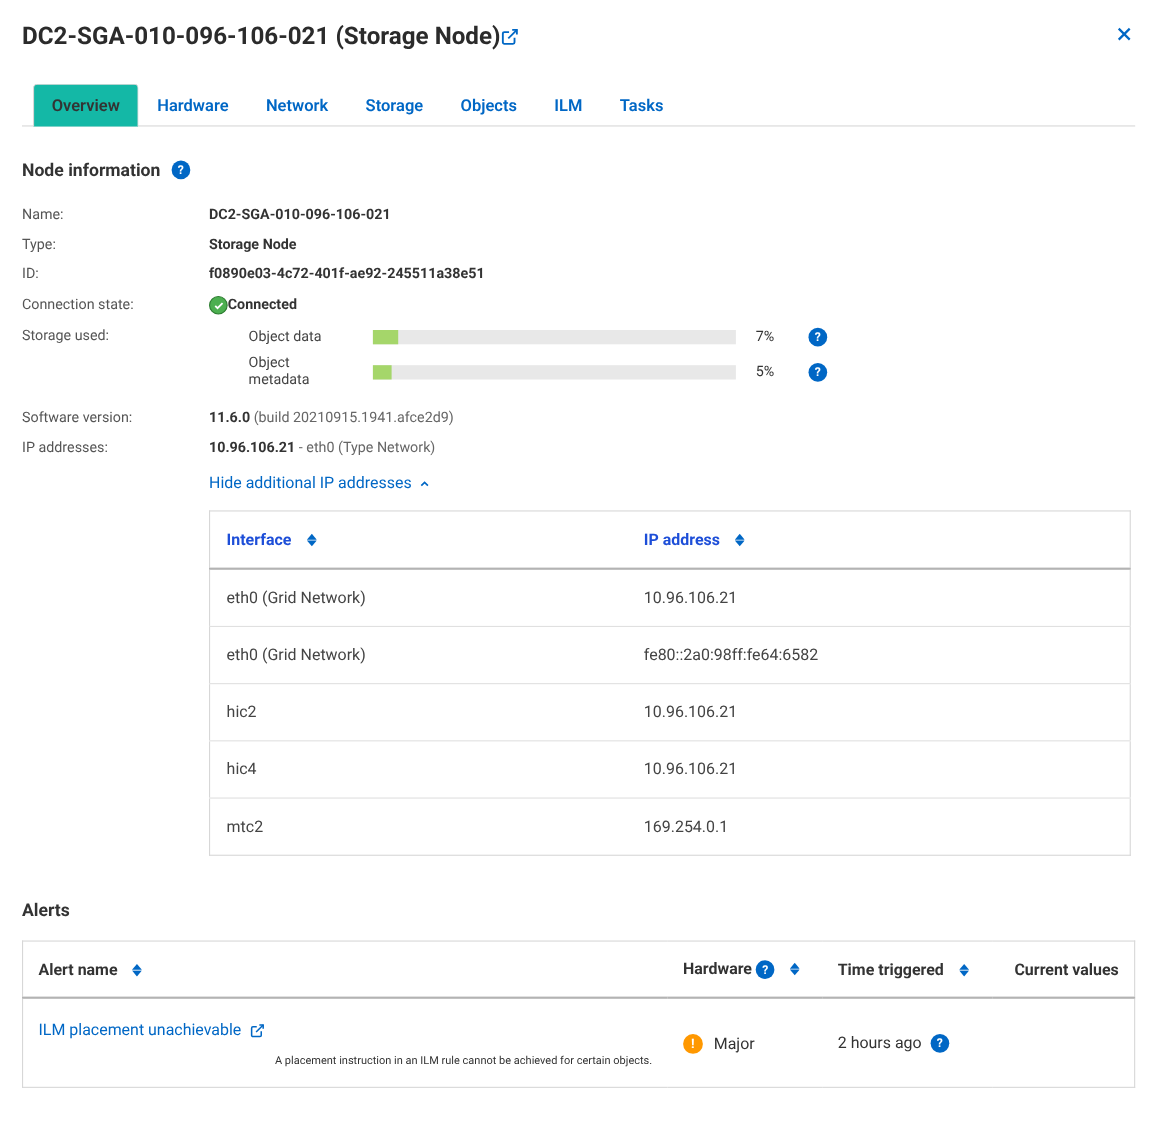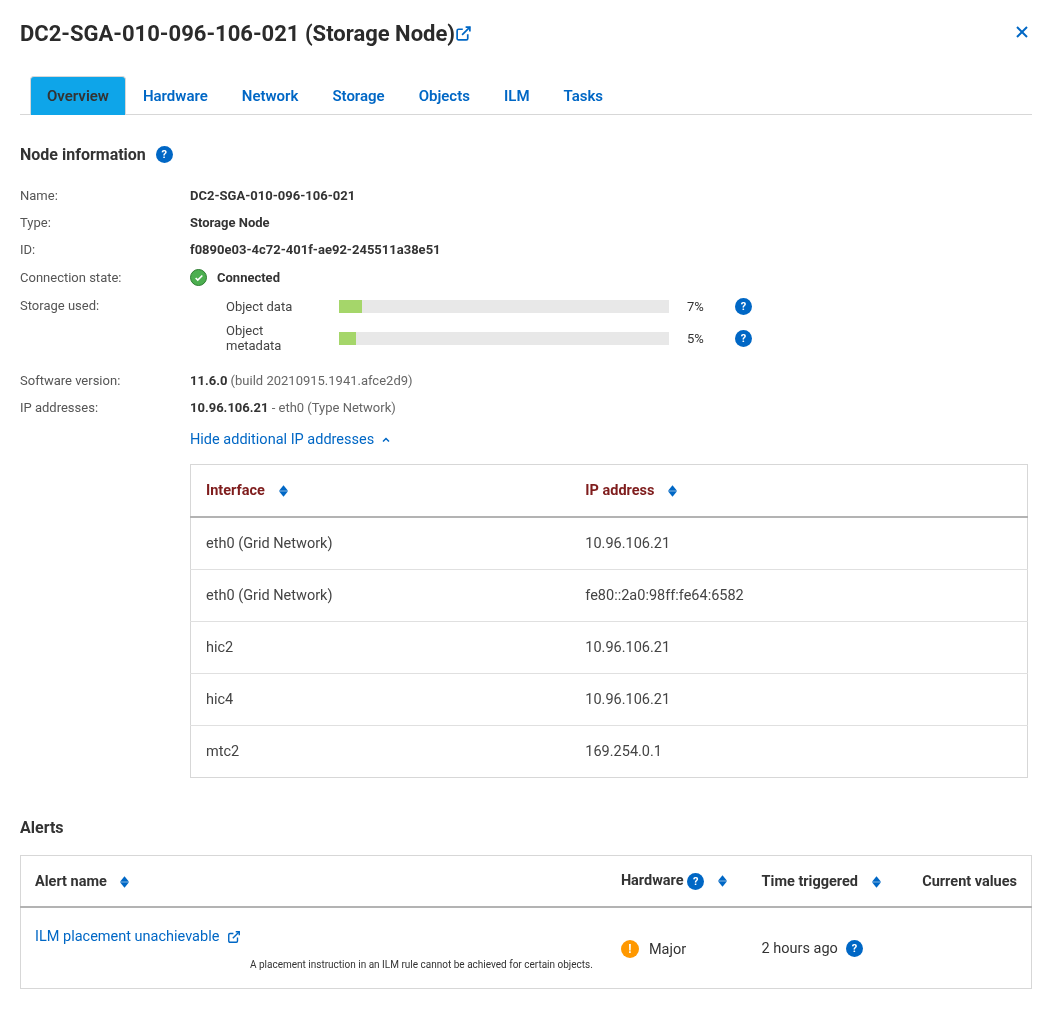--- a/index.html
+++ b/index.html
@@ -3,40 +3,40 @@
 <meta charset="utf-8">
 <style>
 * { margin: 0; padding: 0; box-sizing: border-box; }
 body { font-family: -apple-system, BlinkMacSystemFont, "Segoe UI", Roboto, Arial, sans-serif; color: #333; padding: 18px 20px; width: 1052px; }
 .header-row { display: flex; align-items: center; justify-content: space-between; margin-bottom: 28px; }
 .page-title { font-size: 22px; font-weight: 700; color: #2b2b2b; display: flex; align-items: center; gap: 0; }
 .page-title .launch-icon { color: #0067c5; font-size: 17px; display:inline-flex; }
 .close-icon { color: #0067c5; font-size: 26px; font-weight: 400; cursor: pointer; }
 .tabs { border-bottom: 1px solid #d7d7d7; display:flex; padding-left: 10px; }
 .tab { padding: 10px 16px; font-size: 15px; color:#0067c5; font-weight:600; cursor:pointer; border: 1px solid transparent; border-bottom:none; margin-bottom:-1px; }
-.tab.active { color:#333; border-color:#d7d7d7; border-radius:4px 4px 0 0; background:#0ea5e9; }
+.tab.active { color:#333; border-color:#d7d7d7; border-radius:4px 4px 0 0; background:#14b8a6; }
 .section-title { font-size:16px; font-weight:700; margin-top:30px; margin-bottom:18px; display:flex; align-items:center; gap:10px; }
 .help-icon { width:17px; height:17px; border-radius:50%; background:#0067c5; color:#fff; display:inline-flex; align-items:center; justify-content:center; font-size:11px; font-weight:700; cursor:pointer; flex-shrink:0; }
 .info-row { display:flex; align-items:center; padding:6px 0; font-size:13px; }
 .info-label { width:170px; color:#555; flex-shrink:0; }
 .info-value { font-weight:700; color:#333; }
 .info-value-muted { color:#666; font-weight:400; }
-.connected { display:flex; align-items:center; gap:10px; }
+.connected { display:flex; align-items:center; gap:0; }
 .check-circle { width:17px; height:17px; border-radius:50%; background:#4caf50; border:1px solid #2e7d32; display:inline-flex; align-items:center; justify-content:center; color:#fff; font-size:10px; }
 .storage-block { flex:1; }
 .storage-row { display:flex; align-items:center; gap:18px; margin-bottom:8px; font-size:13px; }
 .storage-label { width:95px; color:#444;margin-left:36px; }
 .progress { width:330px; height:13px; background:#e8e8e8; position:relative; }
 .progress-fill { height:100%; background:#a5d66a; }
 .pct { width:30px; text-align:left; }
 .link-toggle { color:#0067c5; font-size:14.5px; cursor:pointer; display:inline-flex; align-items:center; gap:6px; padding-top:10px; }
 .ip-table { width:838px; border-collapse:collapse; margin-top:16px; border:1px solid #d7d7d7; margin-left:170px; }
 .ip-table thead { border-bottom:2px solid #b3b3b3; }
 .ip-table th, .ip-table td { text-align:left; padding:17px 15px; font-size:14.5px; }
-.ip-table th { font-weight:700; color:#7f1d1d; }
+.ip-table th { font-weight:700; color:#1d4ed8; }
 .ip-table td { border-top:1px solid #e0e0e0; color:#444; }
 .sort-icon { display:inline-flex; flex-direction:column; margin-left:10px; vertical-align:middle; gap:0; }
 .sort-icon svg { display:block; }
 .alerts-table { width:100%; border-collapse:collapse; border:1px solid #d7d7d7; margin-top:16px; }
 .alerts-table thead th { padding:16px 14px; font-size:14.5px; font-weight:700; text-align:left; border-bottom:2px solid #b3b3b3; }
 .alerts-table td { padding:18px 14px; vertical-align:top; }
 .alerts-table tbody tr { border-top:1px solid #e0e0e0;}
 .alert-link { color:#0067c5; font-size:14.5px; text-decoration:none; display:inline-flex; align-items:center; gap:8px; font-weight:400; }
 .alert-desc { font-size:10px; color:#333; margin-top:14px;text-align:right; }
 .severity { display:flex; align-items:center; gap:10px; font-size:14.5px; color:#333; margin-top:14px;}

